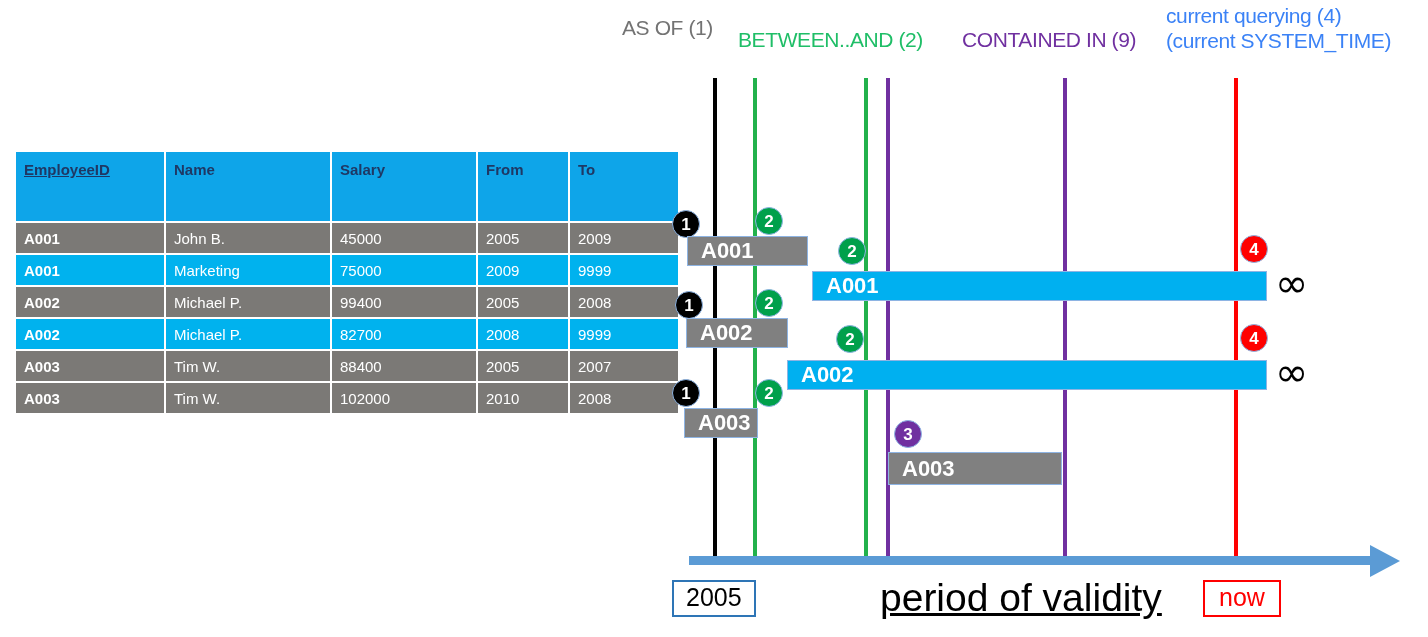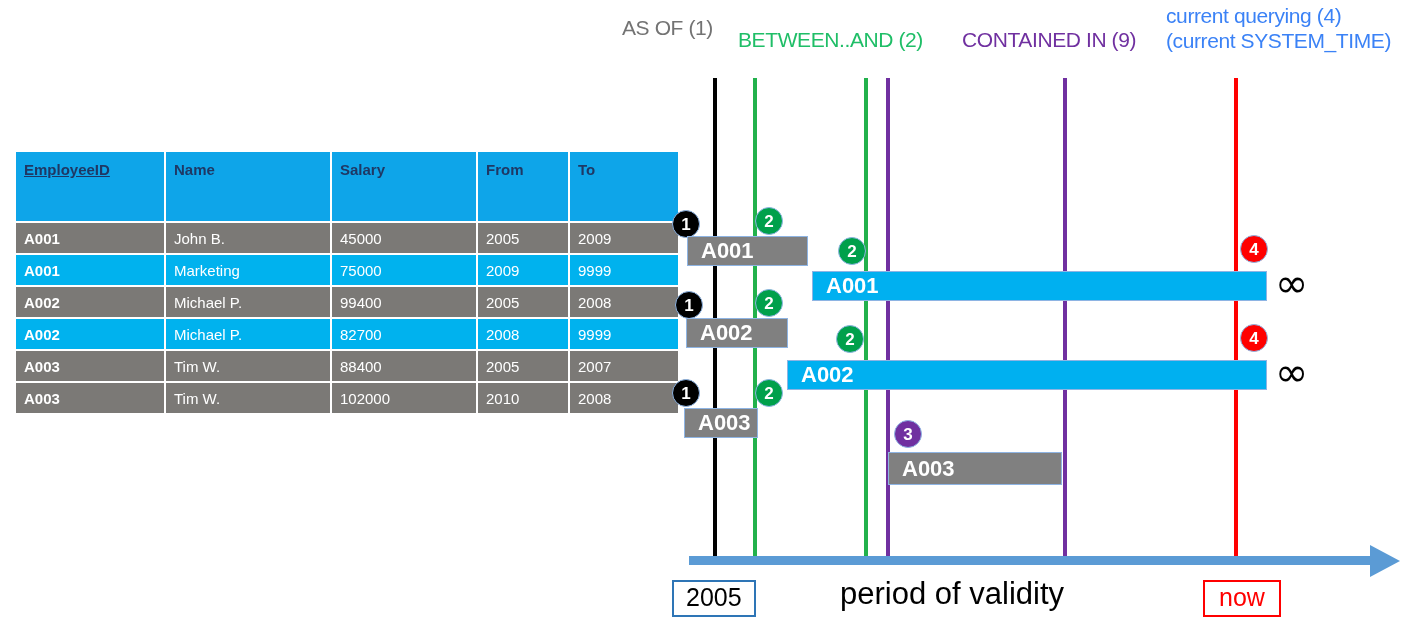--- a/index.html
+++ b/index.html
@@ -122,21 +122,21 @@
     left:672px;top:580px;
     border:2px solid #2e75b6;color:#000000;
     padding:1px 12px 3px 12px;
   }
   #label-now{
     left:1203px;top:580px;
     border:2px solid #ff0000;color:#ff0000;
     padding:1px 14px 3px 14px;
   }
   #label-period{
-    left:840px;top:576px;color:#000000;font-size:31px;
+    left:880px;top:576px;color:#000000;font-size:39px;text-decoration:underline;
   }
 </style>
 </head>
 <body>
 
 <table id="emp-table">
   <thead>
     <tr>
       <th class="col-w1 underline-head">EmployeeID</th>
       <th class="col-w2">Name</th>

